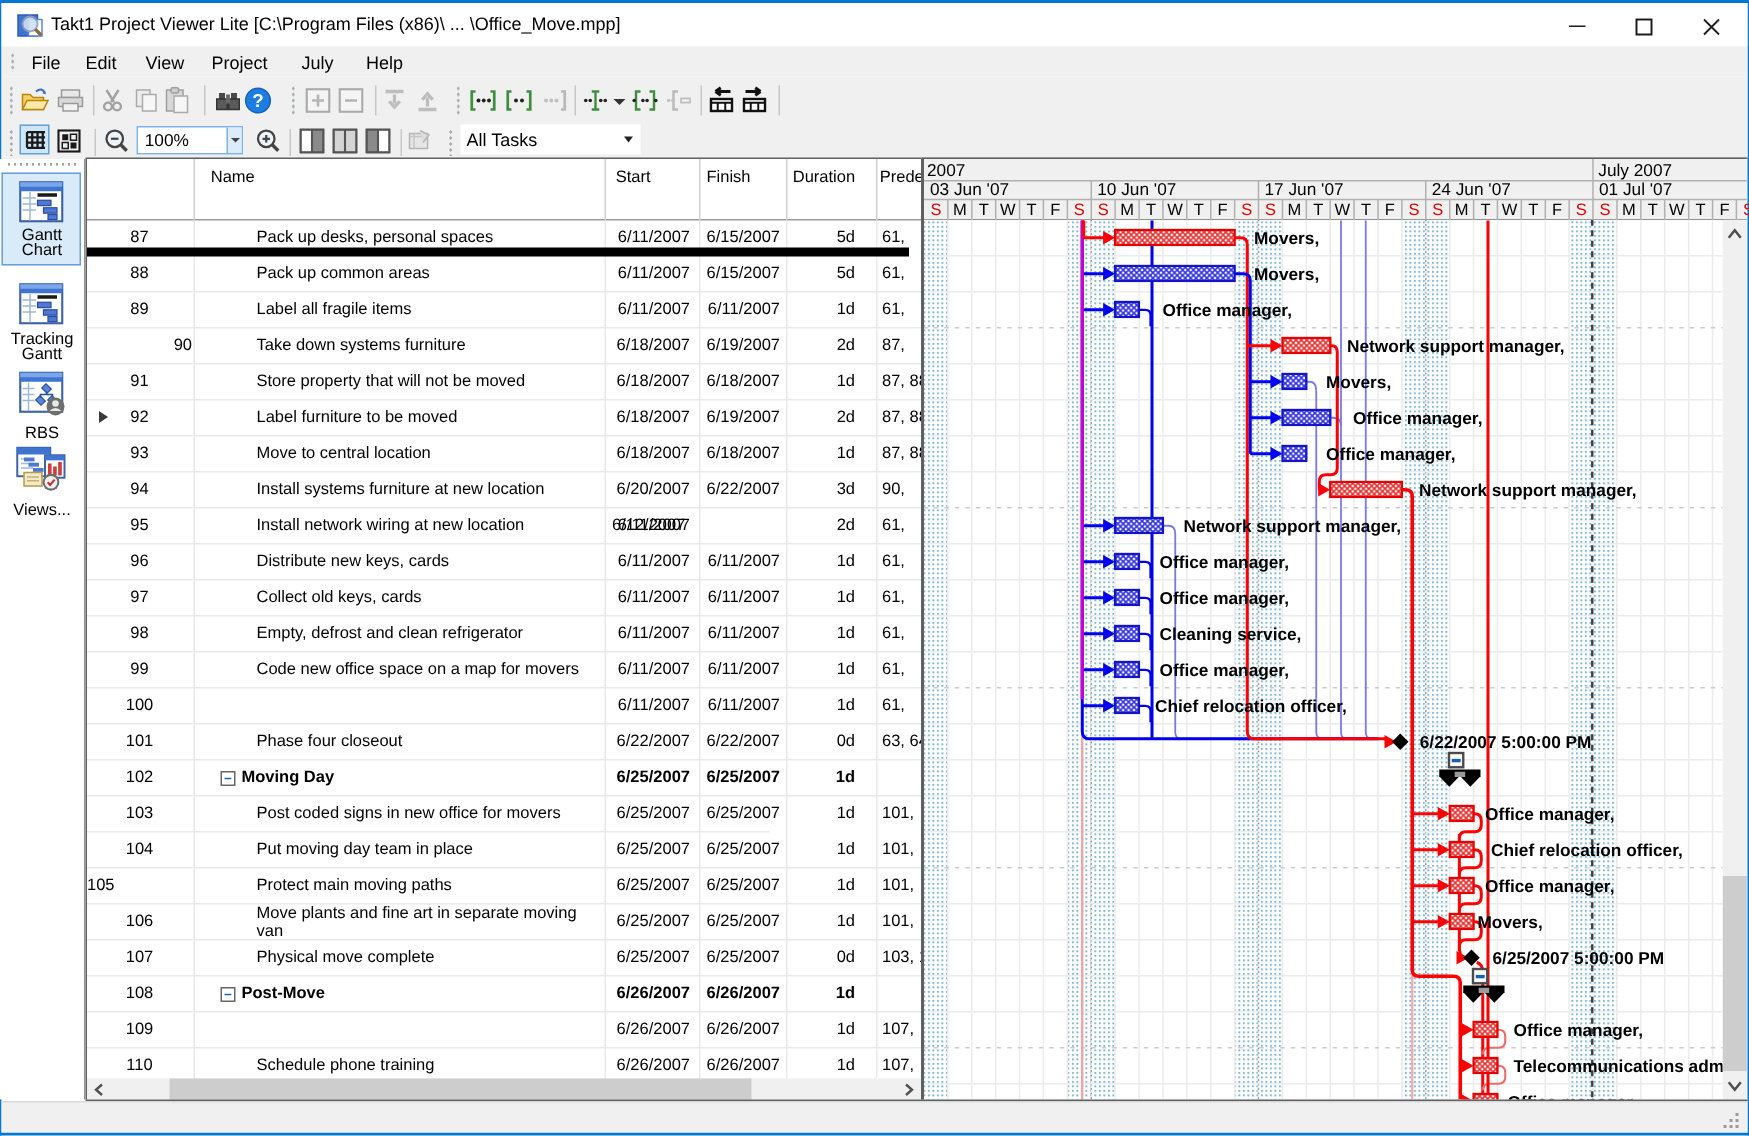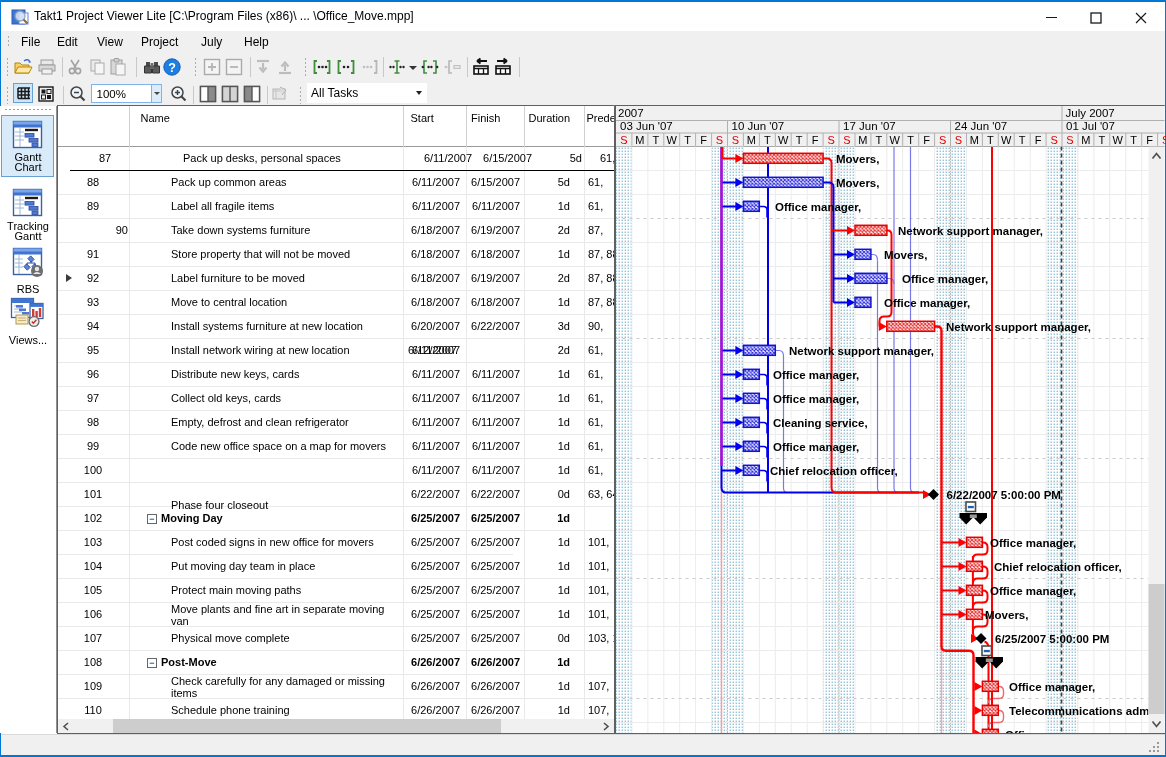--- a/index.html
+++ b/index.html
@@ -295,21 +295,21 @@
       <div class="abs" style="left:465.5px;top:0;width:1px;height:40.5px;background:#d0d0d0"></div>
       <div class="abs" style="left:526px;top:0;width:1px;height:40.5px;background:#d0d0d0"></div>
   </div>
 
   <div class="abs" style="left:0;top:40.5px;width:557px;height:572px;overflow:hidden">
     <div style="position:absolute;left:70.5px;top:0;width:1px;height:572px;background:#e9e9e9"></div>
       <div style="position:absolute;left:344.5px;top:0;width:1px;height:572px;background:#e9e9e9"></div>
       <div style="position:absolute;left:407.5px;top:0;width:1px;height:572px;background:#e9e9e9"></div>
       <div style="position:absolute;left:465.5px;top:0;width:1px;height:572px;background:#e9e9e9"></div>
       <div style="position:absolute;left:526px;top:0;width:1px;height:572px;background:#e9e9e9"></div>
-    <div style="position:absolute;left:0px;top:0.0px;width:548px;height:24px;border-bottom:1px solid #000000;margin-left:12px;">
+    <div style="position:absolute;left:0px;top:0.0px;width:548px;height:24px;border-bottom:6px solid #000000;">
         <div style="position:absolute;left:0;top:5px;width:70px;text-align:center;font-weight:normal">87</div>
         <div style="position:absolute;left:113px;top:5px;white-space:nowrap">Pack up desks, personal spaces</div>
         <div style="position:absolute;left:287px;top:5px;width:115px;text-align:right">6/11/2007</div>
         <div style="position:absolute;left:350px;top:5px;width:112px;text-align:right">6/15/2007</div>
         <div style="position:absolute;left:400px;top:5px;width:112px;text-align:right">5d</div>
         <div style="position:absolute;left:530px;top:5px;white-space:nowrap">61,</div>
       </div>
 <div style="position:absolute;left:0px;top:24.0px;width:557px;height:24px;border-bottom:1px solid #e9e9e9;">
         <div style="position:absolute;left:0;top:5px;width:70px;text-align:center;font-weight:normal">88</div>
         <div style="position:absolute;left:113px;top:5px;white-space:nowrap">Pack up common areas</div>
@@ -409,21 +409,21 @@
       </div>
 <div style="position:absolute;left:0px;top:312.0px;width:557px;height:24px;border-bottom:1px solid #e9e9e9;">
         <div style="position:absolute;left:0;top:5px;width:70px;text-align:center;font-weight:normal">100</div>
         <div style="position:absolute;left:287px;top:5px;width:115px;text-align:right">6/11/2007</div>
         <div style="position:absolute;left:350px;top:5px;width:112px;text-align:right">6/11/2007</div>
         <div style="position:absolute;left:400px;top:5px;width:112px;text-align:right">1d</div>
         <div style="position:absolute;left:530px;top:5px;white-space:nowrap">61,</div>
       </div>
 <div style="position:absolute;left:0px;top:336.0px;width:557px;height:24px;border-bottom:1px solid #e9e9e9;">
         <div style="position:absolute;left:0;top:5px;width:70px;text-align:center;font-weight:normal">101</div>
-        <div style="position:absolute;left:113px;top:16px;white-space:nowrap">Phase four closeout</div>
+        <div style="position:absolute;left:113px;top:5px;white-space:nowrap">Phase four closeout</div>
         <div style="position:absolute;left:287px;top:5px;width:115px;text-align:right">6/22/2007</div>
         <div style="position:absolute;left:350px;top:5px;width:112px;text-align:right">6/22/2007</div>
         <div style="position:absolute;left:400px;top:5px;width:112px;text-align:right">0d</div>
         <div style="position:absolute;left:530px;top:5px;white-space:nowrap">63, 64,</div>
       </div>
 <div style="position:absolute;left:0px;top:360.0px;width:557px;height:24px;border-bottom:1px solid #e9e9e9;font-weight:bold;">
         <div style="position:absolute;left:0;top:5px;width:70px;text-align:center;font-weight:normal">102</div>
         <div style="position:absolute;left:89px;top:7px;width:10px;height:10px;border:1px solid #666;background:#fff;font-size:9px;line-height:8px;text-align:center;color:#1861b4;font-weight:bold">−</div>
         <div style="position:absolute;left:103px;top:5px;font-weight:bold;white-space:nowrap">Moving Day</div>
         <div style="position:absolute;left:287px;top:5px;width:115px;text-align:right">6/25/2007</div>
@@ -441,21 +441,21 @@
       </div>
 <div style="position:absolute;left:0px;top:408.0px;width:557px;height:24px;border-bottom:1px solid #e9e9e9;">
         <div style="position:absolute;left:0;top:5px;width:70px;text-align:center;font-weight:normal">104</div>
         <div style="position:absolute;left:113px;top:5px;white-space:nowrap">Put moving day team in place</div>
         <div style="position:absolute;left:287px;top:5px;width:115px;text-align:right">6/25/2007</div>
         <div style="position:absolute;left:350px;top:5px;width:112px;text-align:right">6/25/2007</div>
         <div style="position:absolute;left:400px;top:5px;width:112px;text-align:right">1d</div>
         <div style="position:absolute;left:530px;top:5px;white-space:nowrap">101,</div>
       </div>
 <div style="position:absolute;left:0px;top:432.0px;width:557px;height:24px;border-bottom:1px solid #e9e9e9;">
-        <div style="position:absolute;left:0;top:5px;width:70px;text-align:center;font-weight:normal">105</div>
+        <div style="position:absolute;left:0;top:5px;width:70px;font-weight:normal">105</div>
         <div style="position:absolute;left:113px;top:5px;white-space:nowrap">Protect main moving paths</div>
         <div style="position:absolute;left:287px;top:5px;width:115px;text-align:right">6/25/2007</div>
         <div style="position:absolute;left:350px;top:5px;width:112px;text-align:right">6/25/2007</div>
         <div style="position:absolute;left:400px;top:5px;width:112px;text-align:right">1d</div>
         <div style="position:absolute;left:530px;top:5px;white-space:nowrap">101,</div>
       </div>
 <div style="position:absolute;left:0px;top:456.0px;width:557px;height:24px;border-bottom:1px solid #e9e9e9;">
         <div style="position:absolute;left:0;top:5px;width:70px;text-align:center;font-weight:normal">106</div>
         <div style="position:absolute;left:113px;top:1.5px;width:230px;line-height:11.5px">Move plants and fine art in separate moving van</div>
         <div style="position:absolute;left:287px;top:5px;width:115px;text-align:right">6/25/2007</div>
@@ -475,21 +475,20 @@
         <div style="position:absolute;left:0;top:5px;width:70px;text-align:center;font-weight:normal">108</div>
         <div style="position:absolute;left:89px;top:7px;width:10px;height:10px;border:1px solid #666;background:#fff;font-size:9px;line-height:8px;text-align:center;color:#1861b4;font-weight:bold">−</div>
         <div style="position:absolute;left:103px;top:5px;font-weight:bold;white-space:nowrap">Post-Move</div>
         <div style="position:absolute;left:287px;top:5px;width:115px;text-align:right">6/26/2007</div>
         <div style="position:absolute;left:350px;top:5px;width:112px;text-align:right">6/26/2007</div>
         <div style="position:absolute;left:400px;top:5px;width:112px;text-align:right">1d</div>
         <div style="position:absolute;left:530px;top:5px;white-space:nowrap"></div>
       </div>
 <div style="position:absolute;left:0px;top:528.0px;width:557px;height:24px;border-bottom:1px solid #e9e9e9;">
         <div style="position:absolute;left:0;top:5px;width:70px;text-align:center;font-weight:normal">109</div>
-        <div style="position:absolute;left:113px;top:1.5px;width:230px;line-height:11.5px">Check carefully for any damaged or missing items</div>
         <div style="position:absolute;left:287px;top:5px;width:115px;text-align:right">6/26/2007</div>
         <div style="position:absolute;left:350px;top:5px;width:112px;text-align:right">6/26/2007</div>
         <div style="position:absolute;left:400px;top:5px;width:112px;text-align:right">1d</div>
         <div style="position:absolute;left:530px;top:5px;white-space:nowrap">107,</div>
       </div>
 <div style="position:absolute;left:0px;top:552.0px;width:557px;height:24px;border-bottom:1px solid #e9e9e9;">
         <div style="position:absolute;left:0;top:5px;width:70px;text-align:center;font-weight:normal">110</div>
         <div style="position:absolute;left:113px;top:5px;white-space:nowrap">Schedule phone training</div>
         <div style="position:absolute;left:287px;top:5px;width:115px;text-align:right">6/26/2007</div>
         <div style="position:absolute;left:350px;top:5px;width:112px;text-align:right">6/26/2007</div>

